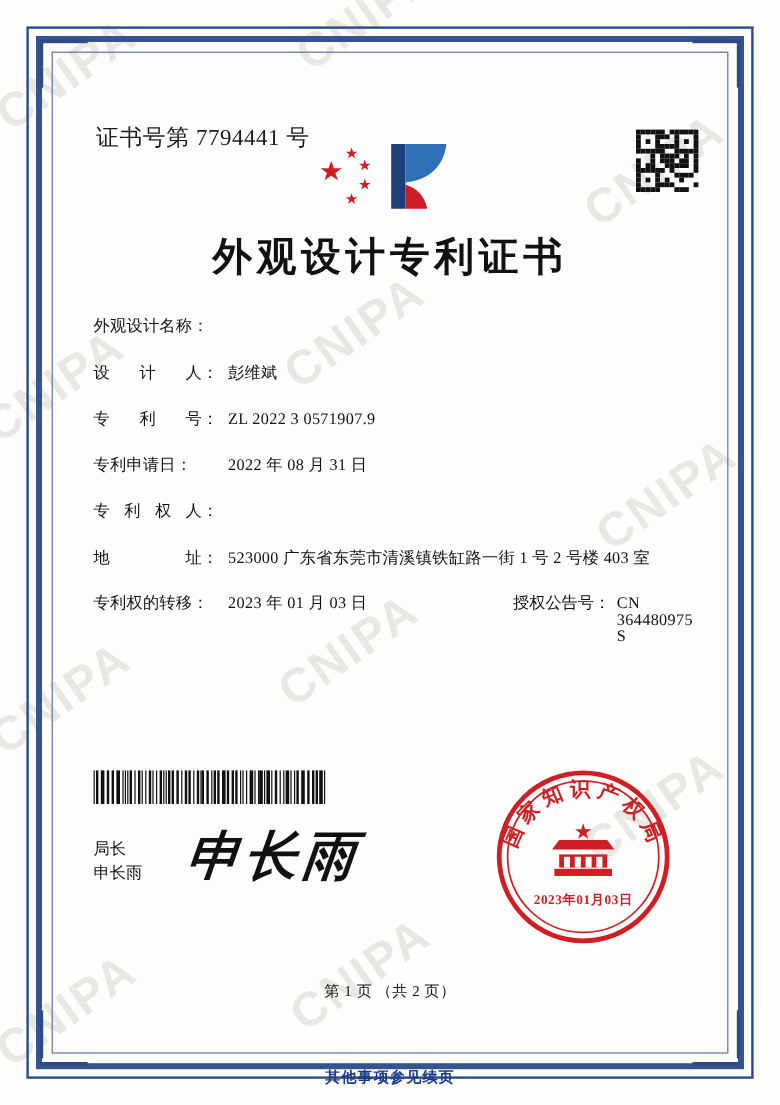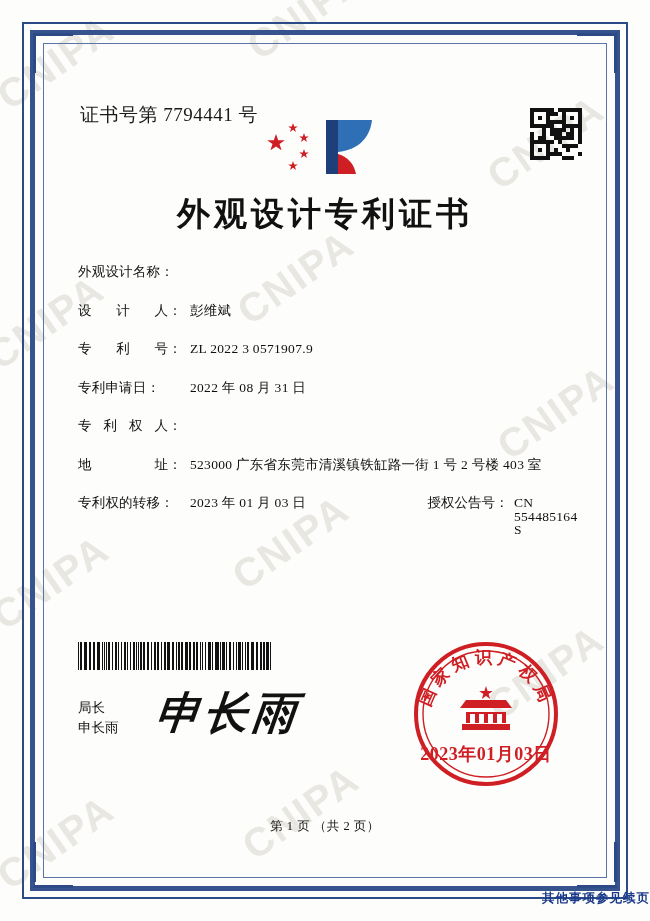--- a/index.html
+++ b/index.html
@@ -239,42 +239,42 @@
   }
   .seal-text-top, .seal-date {
     position: absolute;
     color: #cf1f24;
   }
   .seal-date {
     left: 0;
     right: 0;
     text-align: center;
     top: 104px;
-    font-size: 18px;
+    font-size: 11px;
     font-weight: bold;
     letter-spacing: 0.5px;
   }
 
   .page-num {
     position: absolute;
     left: 0;
     right: 0;
     top: 758px;
     text-align: center;
     font-size: 12.5px;
     color: #111;
     letter-spacing: 0.5px;
   }
 
   .footer-note {
     position: absolute;
     left: 0;
     right: 0;
     bottom: 14px;
-    text-align: right;
+    text-align: center;
     font-size: 12.5px;
     color: #1b3b8a;
     font-weight: bold;
     letter-spacing: 1px;
     margin-top: 28px;
   }
 </style>
 </head>
 <body>
 
@@ -542,21 +542,21 @@
           <span>地</span>
           <span>址：</span>
         </div>
         <div class="field-value">523000 广东省东莞市清溪镇铁缸路一街 1 号 2 号楼 403 室</div>
       </div>
 
       <div class="field-row split">
         <div class="field-label">专利权的转移：</div>
         <div class="field-value">2023 年 01 月 03 日</div>
         <div class="field-label2">授权公告号：</div>
-        <div class="field-value" style="flex:1">CN 554485164 S</div>
+        <div class="field-value" style="flex:1">CN 364480975 S</div>
       </div>
 
     </div>
 
 
     <div class="barcode" id="barcode">
         <i style="width:1px;margin-right:1px"></i>
         <i style="width:3px;margin-right:2px"></i>
         <i style="width:3px;margin-right:2px"></i>
         <i style="width:3px;margin-right:2px"></i>

